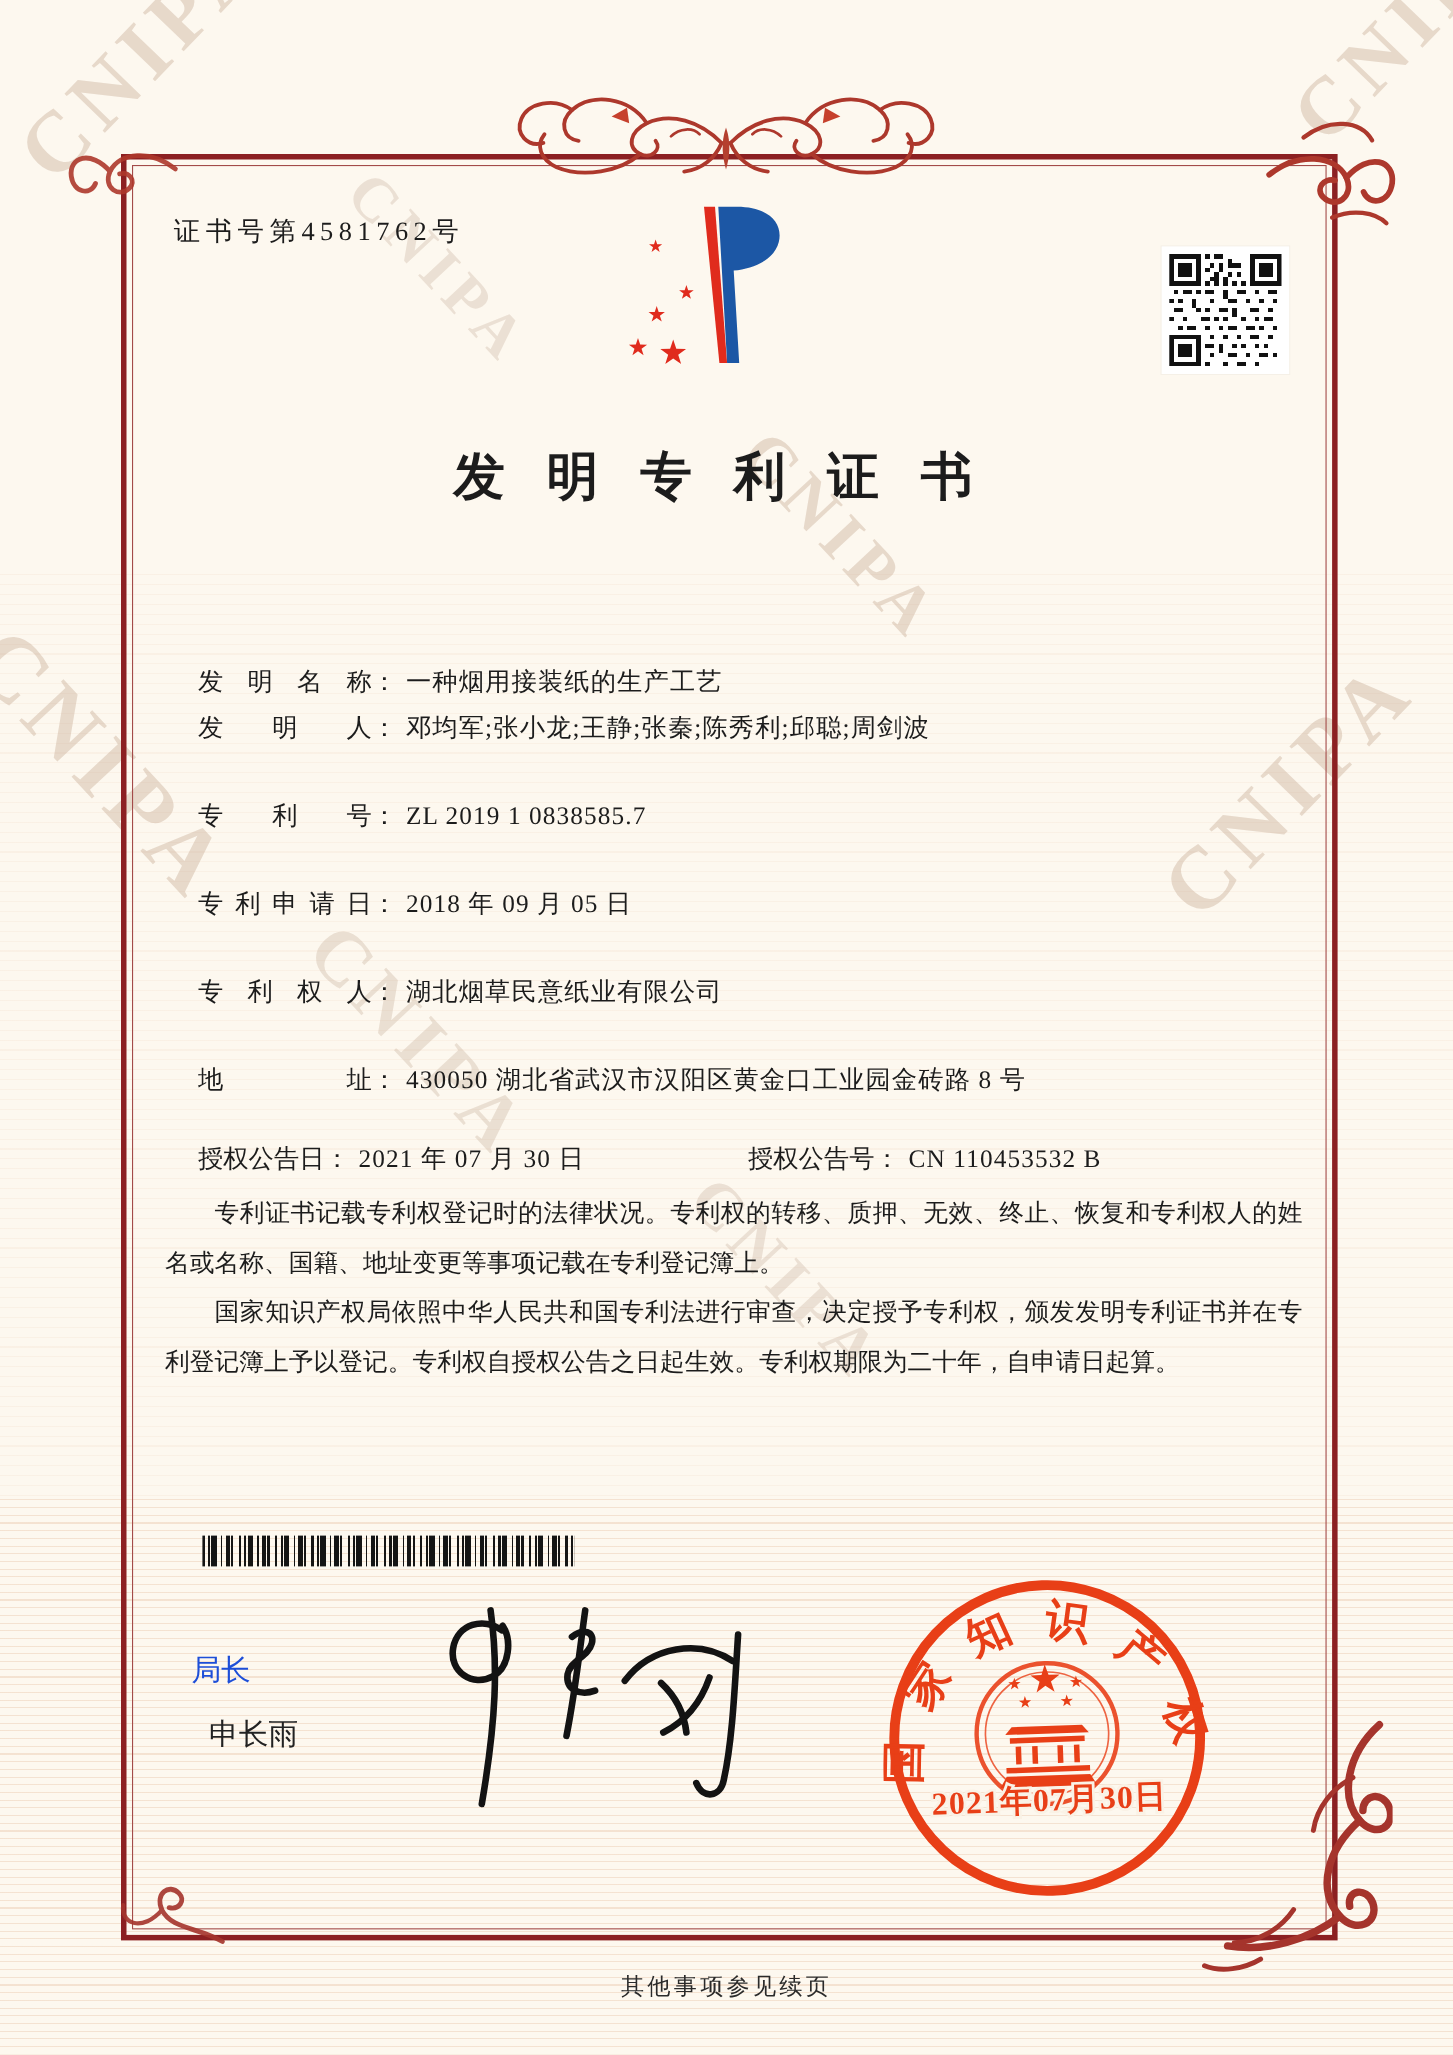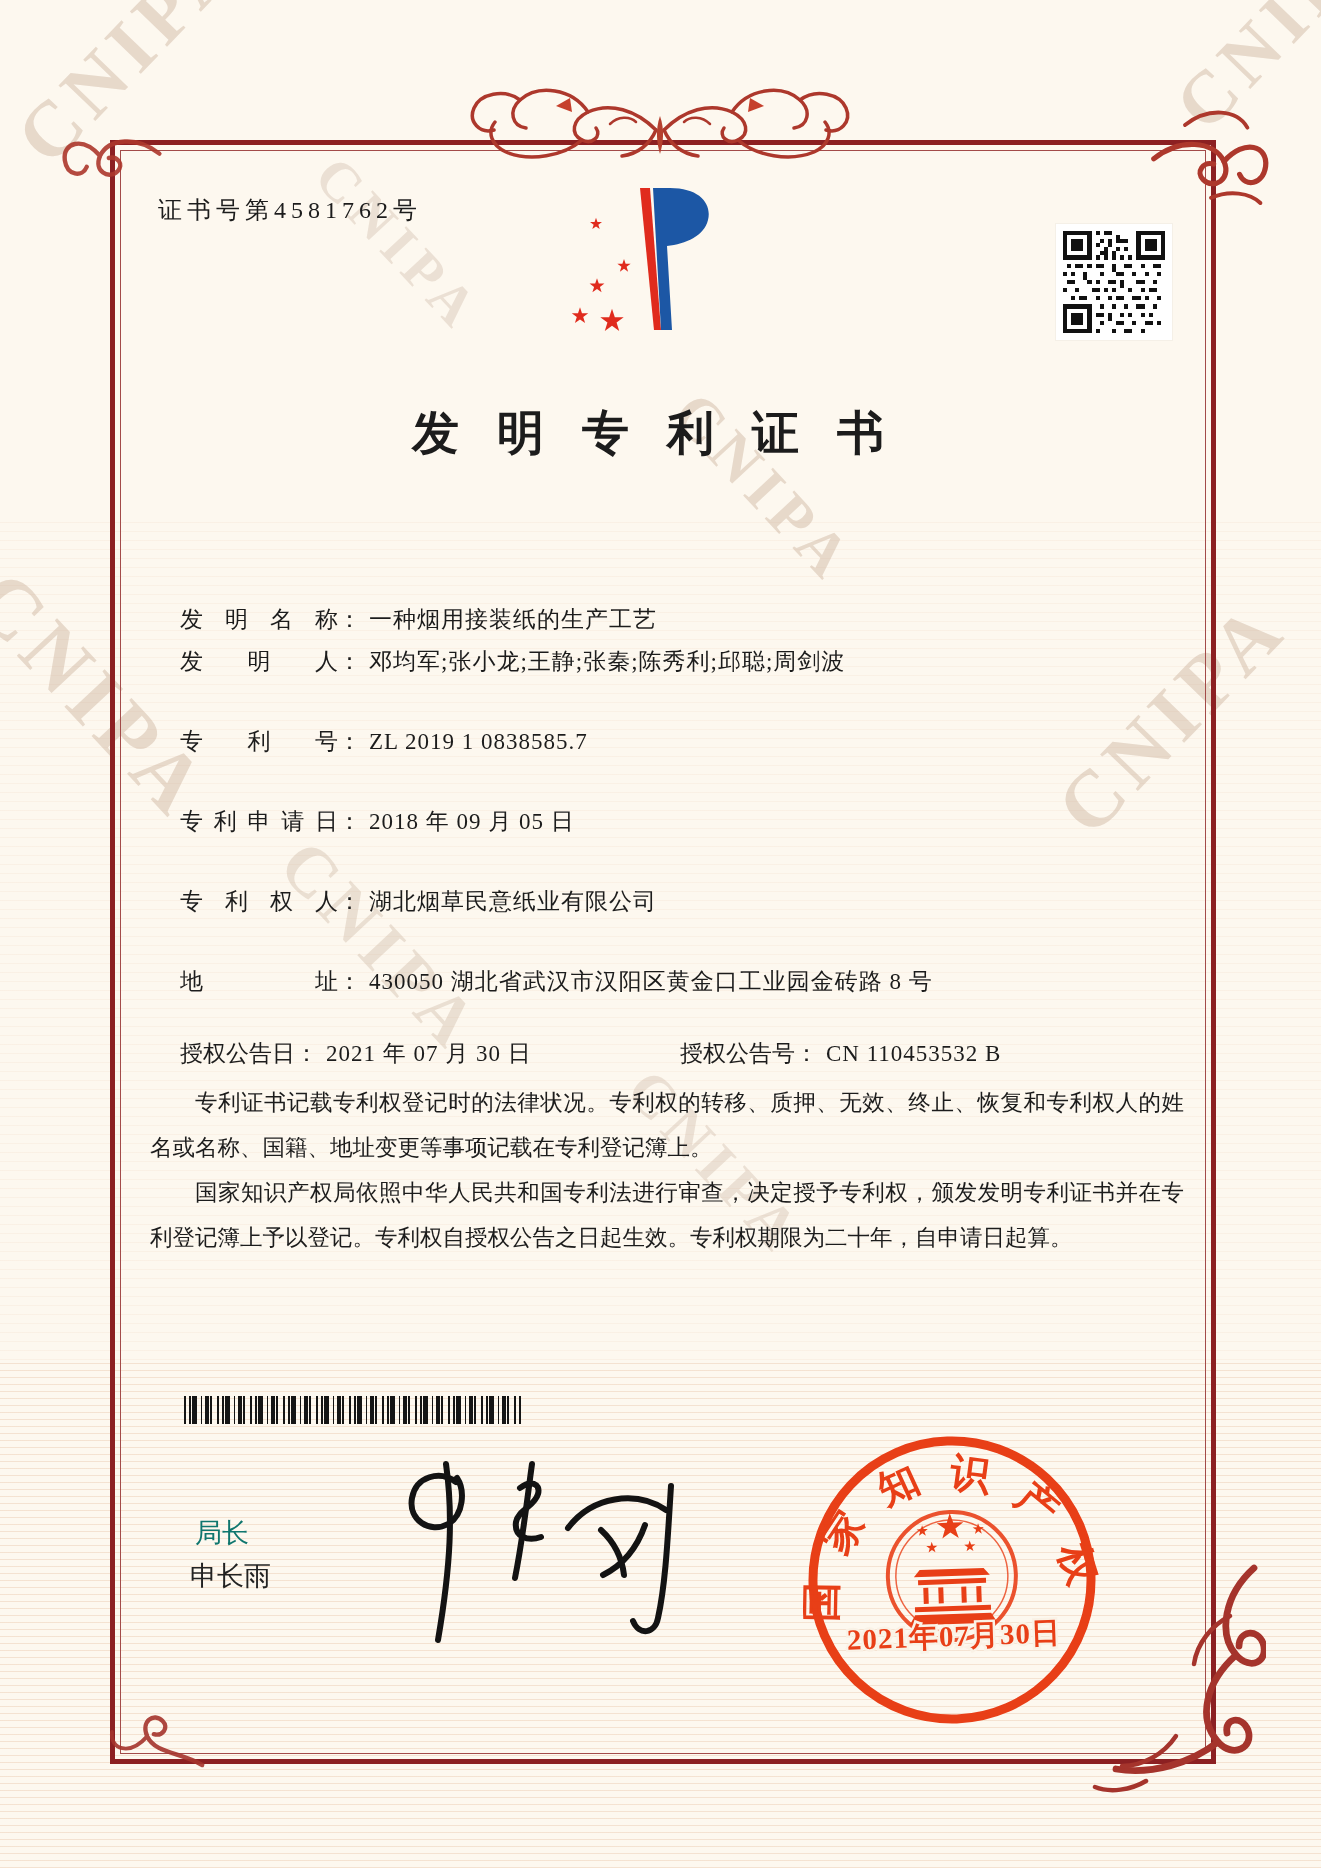--- a/index.html
+++ b/index.html
@@ -53,22 +53,22 @@
   .body-text{position:absolute;left:150px;top:1080px;width:1034px;font-size:22.5px;
              line-height:45px;text-align:justify;}
   .body-text p{margin:0;text-indent:2em;}
 
   .barcode{position:absolute;left:184px;top:1396px;width:338px;height:28px;
     background:repeating-linear-gradient(90deg,
       #151515 0 2px, transparent 2px 5px, #151515 5px 7px, transparent 7px 8px,
       #151515 8px 13px, transparent 13px 17px, #151515 17px 18px, transparent 18px 21px,
       #151515 21px 25px, transparent 25px 26px, #151515 26px 28px, transparent 28px 33px);}
 
-  .officer-title{position:absolute;left:195px;top:1500px;font-size:27px;
-                 font-family:"Liberation Sans","DejaVu Sans",sans-serif;color:#0f766e;margin-top:15px;}
+  .officer-title{position:absolute;left:174px;top:1500px;font-size:27px;
+                 font-family:"Liberation Sans","DejaVu Sans",sans-serif;color:#1d4ed8;}
   .officer-name{position:absolute;left:190px;top:1558px;font-size:27px;
                 font-family:Liberation Sans, sans-serif;color:#222;}
   .sig{position:absolute;left:368px;top:1452px;width:336px;height:204px;}
 
   .seal{position:absolute;left:802px;top:1430px;width:300px;height:300px;transform:rotate(-2deg);opacity:0.96;}
 
   .page-no{position:absolute;left:110px;top:1700px;width:1096px;text-align:center;font-size:21px;letter-spacing:2px;}
   .cont-note{position:absolute;left:0;top:1792px;width:1321px;text-align:center;font-size:21px;letter-spacing:3px;color:#2a2a2a;}
 
   .orn{position:absolute;}
@@ -260,14 +260,15 @@
       <rect x="121" y="157" width="5" height="16"></rect>
         <rect x="136" y="157" width="5" height="16"></rect>
       <rect x="159" y="157" width="5" height="16"></rect>
         <rect x="174" y="157" width="5" height="16"></rect>
       <rect x="112" y="176" width="76" height="5"></rect>
       <polygon points="106,194 194,194 188,184 112,184"></polygon>
     </g>
     <text x="150" y="216" text-anchor="middle" font-size="29" font-weight="bold" fill="#e8380f" font-family="Liberation Serif,serif" letter-spacing="1" style="paint-order:stroke;stroke:#faf2e6;stroke-width:5;">2021年07月30日</text>
   </svg>
 
+  <div class="cont-note">其他事项参见续页</div>
 
 </div>
 
 </body></html>

